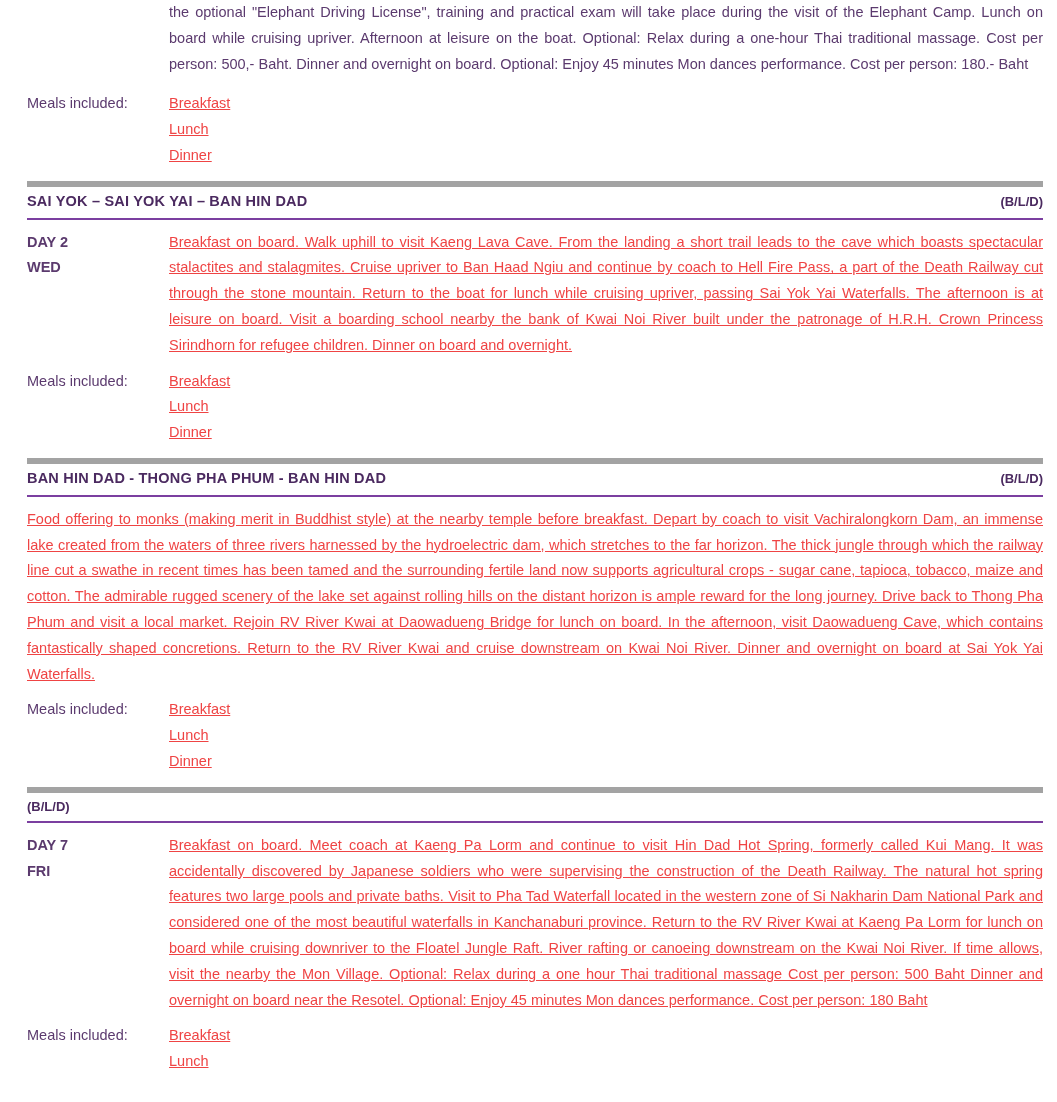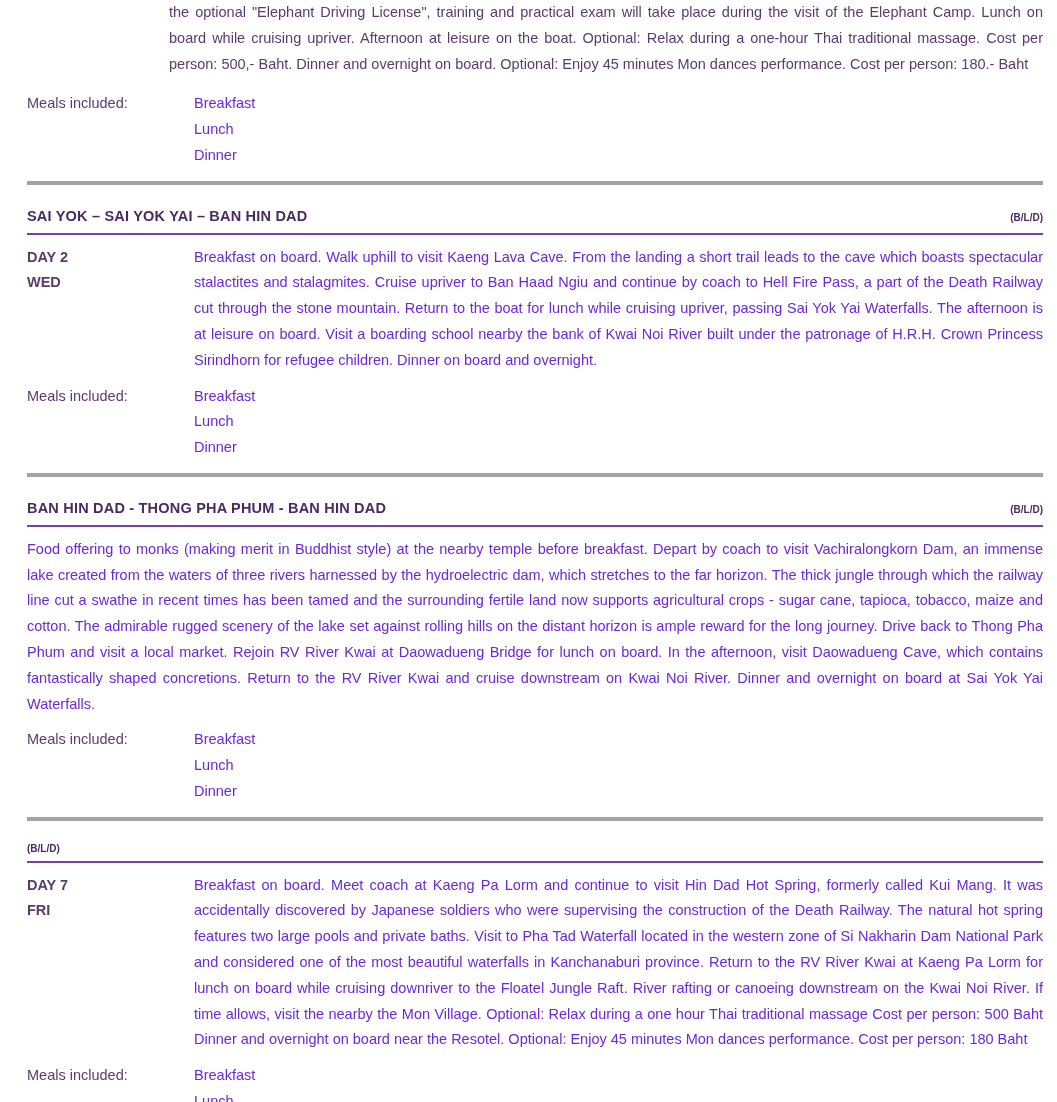--- a/index.html
+++ b/index.html
@@ -19,37 +19,37 @@
     position: relative;
     width: 1057px;
     padding: 0;
     box-sizing: border-box;
   }
   .block {
     display: flex;
     align-items: flex-start;
     padding: 0 14px 0 27px;
     box-sizing: border-box;
-    gap: 25px;
   }
   .col-label {
     width: 142px;
     flex: 0 0 142px;
     font-weight: bold;
     color: #5b3a6e;
     padding-top: 0;
   }
   .col-label.plain {
     font-weight: normal;
   }
   .col-body {
     flex: 1 1 auto;
     text-align: justify;
     text-justify: inter-word;
-    color: #6d28d9;
+    color: #ef4444;
+    text-decoration: underline;
   }
   .day-code {
     display: block;
     line-height: 1.78;
   }
   .meals-row {
     margin-top: 6px;
     margin-bottom: 2px;
   }
   .meals-list {
@@ -60,33 +60,33 @@
   .meals-list li {
     line-height: 1.78;
   }
   .section-head {
     display: flex;
     align-items: baseline;
     justify-content: space-between;
     margin: 12px 14px 10px 27px;
     padding-bottom: 3px;
     border-bottom: 2px solid #7b3fa0;
-    border-top: 4px solid #a3a3a3;
-    padding-top: 19px;
+    border-top: 6px solid #a3a3a3;
+    padding-top: 2px;
     text-align: right;
   }
   .section-title {
     font-weight: bold;
     font-size: 14.5px;
     letter-spacing: 0.2px;
     color: #4b2a60;
   }
   .section-meals {
     font-weight: bold;
-    font-size: 10px;
+    font-size: 13px;
     color: #4b2a60;
   }
   .intro-body {
     padding: 0 14px 0 169px;
     box-sizing: border-box;
     text-align: justify;
     color: #5b3a6e;
   }
   .spacer-sm { height: 8px; }
   .spacer-xs { height: 4px; }

